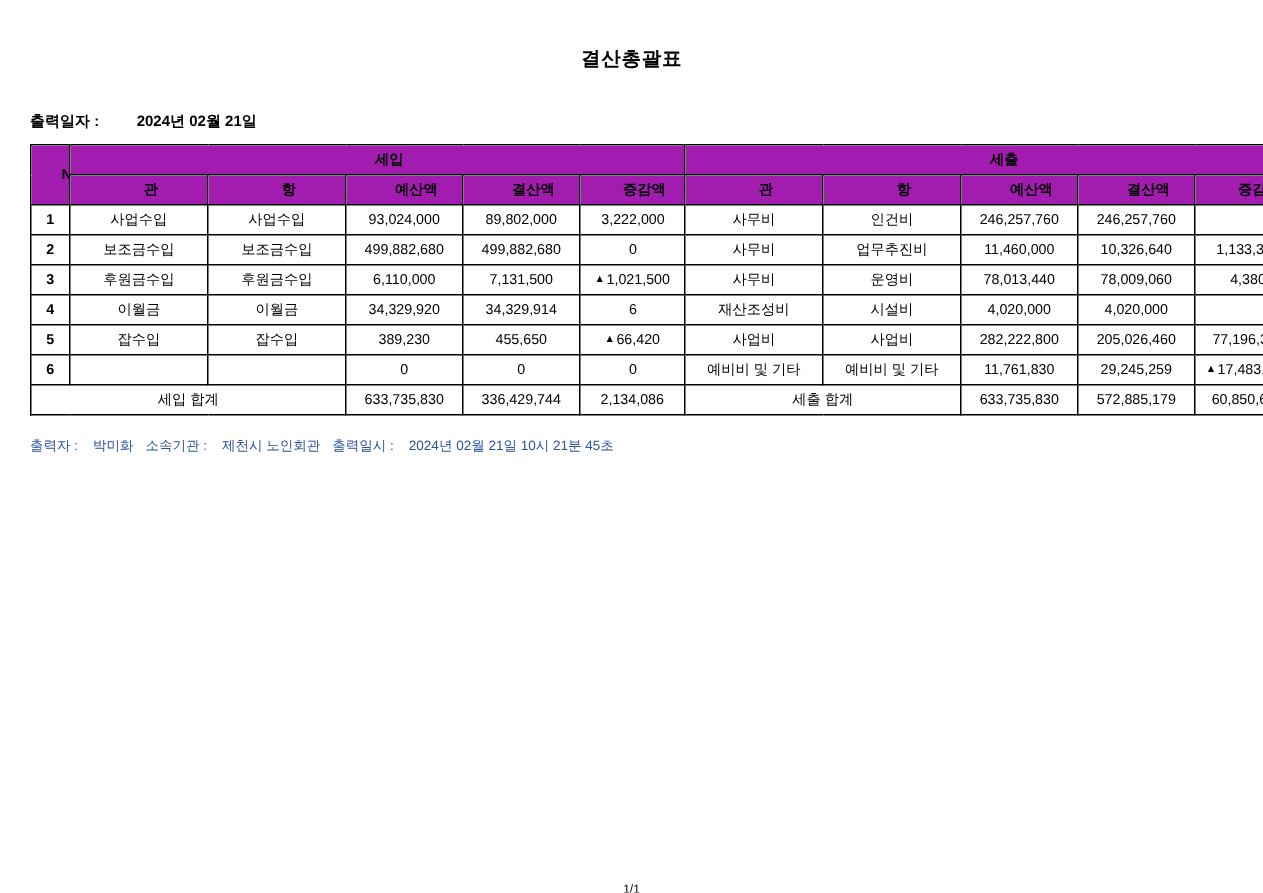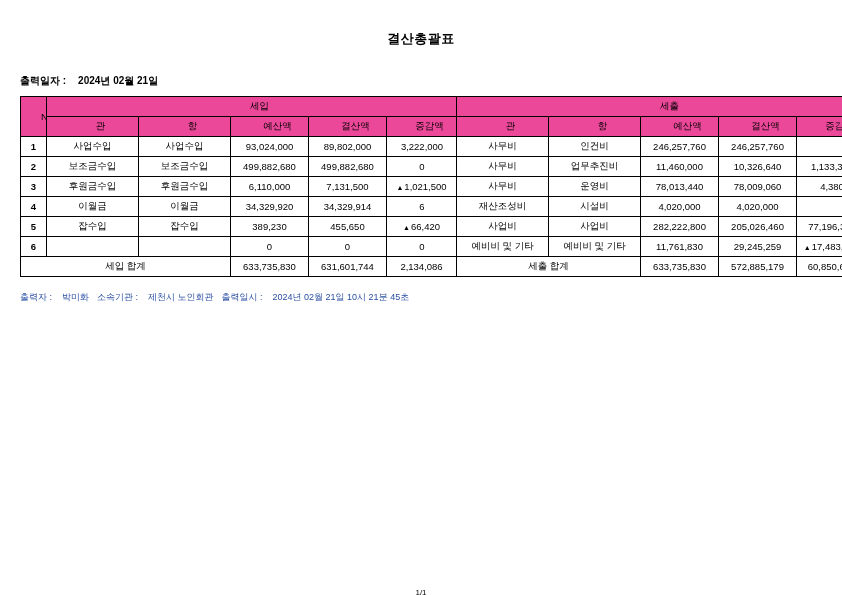--- a/index.html
+++ b/index.html
@@ -40,42 +40,42 @@
   .meta-left {
     display: flex;
     align-items: baseline;
     gap: 14px;
   }
   .meta-left .label { font-weight: bold; }
   .meta-left .value { font-weight: bold; }
   .meta-right {
     display: flex;
     align-items: baseline;
-    gap: 12px;
+    gap: 25px;
     padding-right: 2px;
   }
   table.main {
     margin-top: 8px;
     border-collapse: collapse;
     width: 802px;
     table-layout: fixed;
     font-size: 9.5px;
   }
   table.main th, table.main td {
     border: 1px solid #000000;
     padding: 3px 4px;
     height: 17px;
     box-sizing: border-box;
     overflow: hidden;
     white-space: nowrap;
   }
   table.main thead th {
-    background: #ec4899;
-    text-align: center;
-    font-weight: normal;
+    background: #a21caf;
+    text-align: center;
+    font-weight: bold;
     font-size: 9.5px;
     padding-left: 20px;
   }
   th.no-cell {
     font-weight: bold;
   }
   td.num {
     text-align: center;
   }
   td.ctr {
@@ -243,21 +243,21 @@
         <td class="num"><span class="tri"></span><span>0</span></td>
         <td class="txt">예비비 및 기타</td>
         <td class="txt">예비비 및 기타</td>
         <td class="num">11,761,830</td>
         <td class="num">29,245,259</td>
         <td class="num"><span class="tri">▲</span><span>17,483,429</span></td>
       </tr>
       <tr class="total">
         <td class="total-label" colspan="3">세입 합계</td>
         <td class="num">633,735,830</td>
-        <td class="num">631,601,744</td>
+        <td class="num">336,429,744</td>
         <td class="num">2,134,086</td>
         <td class="total-label" colspan="2">세출 합계</td>
         <td class="num">633,735,830</td>
         <td class="num">572,885,179</td>
         <td class="num">60,850,651</td>
       </tr>
     </tbody>
   </table>
 
 

